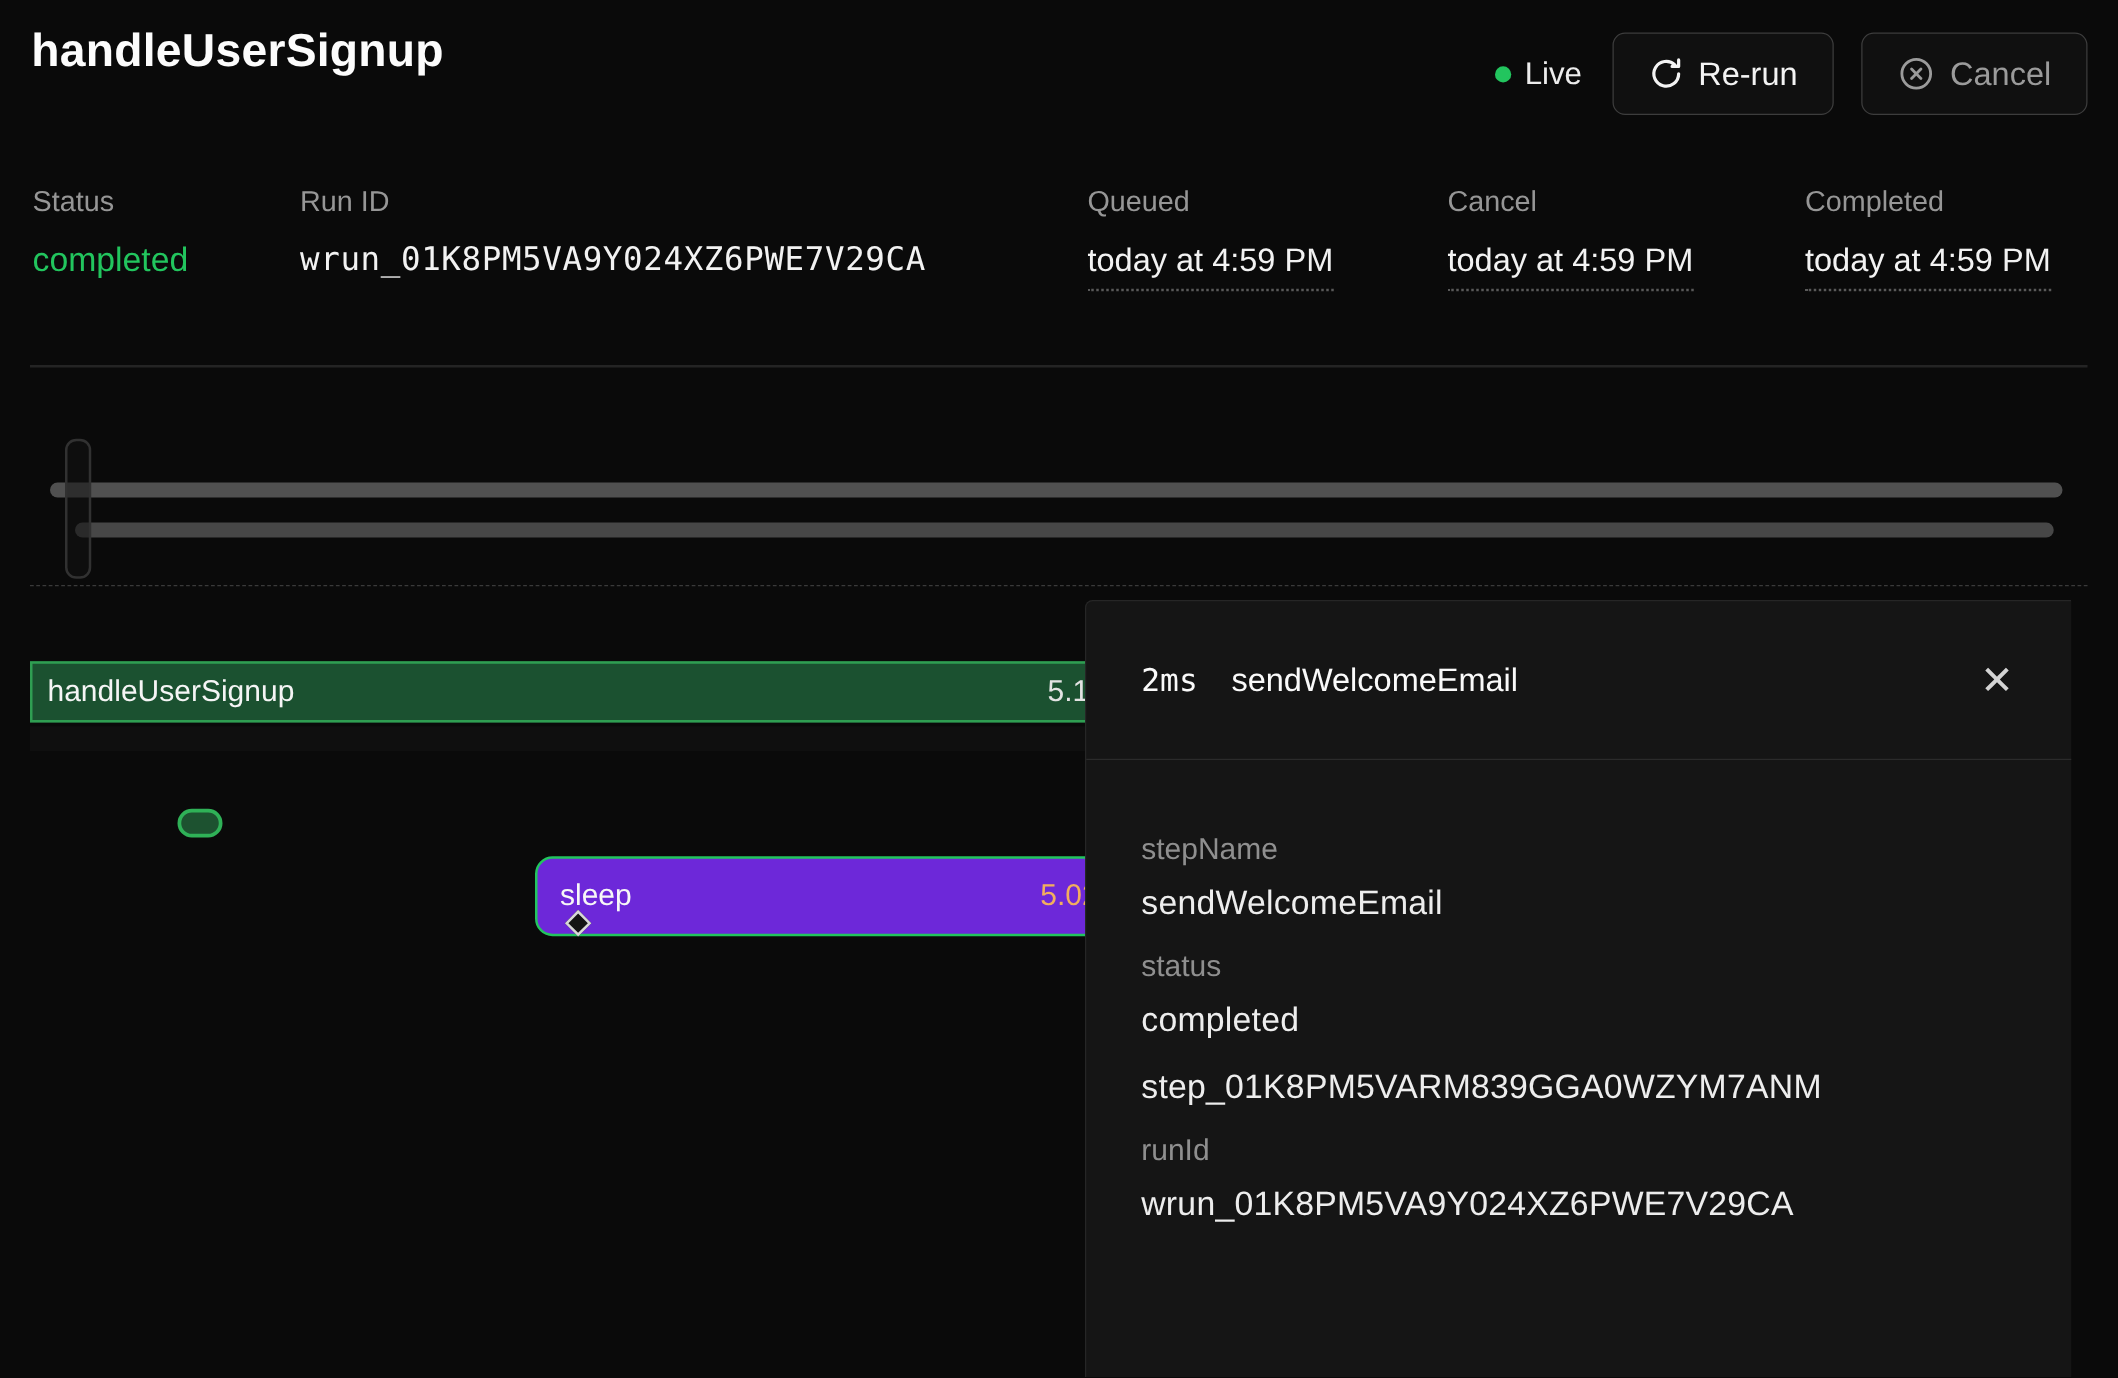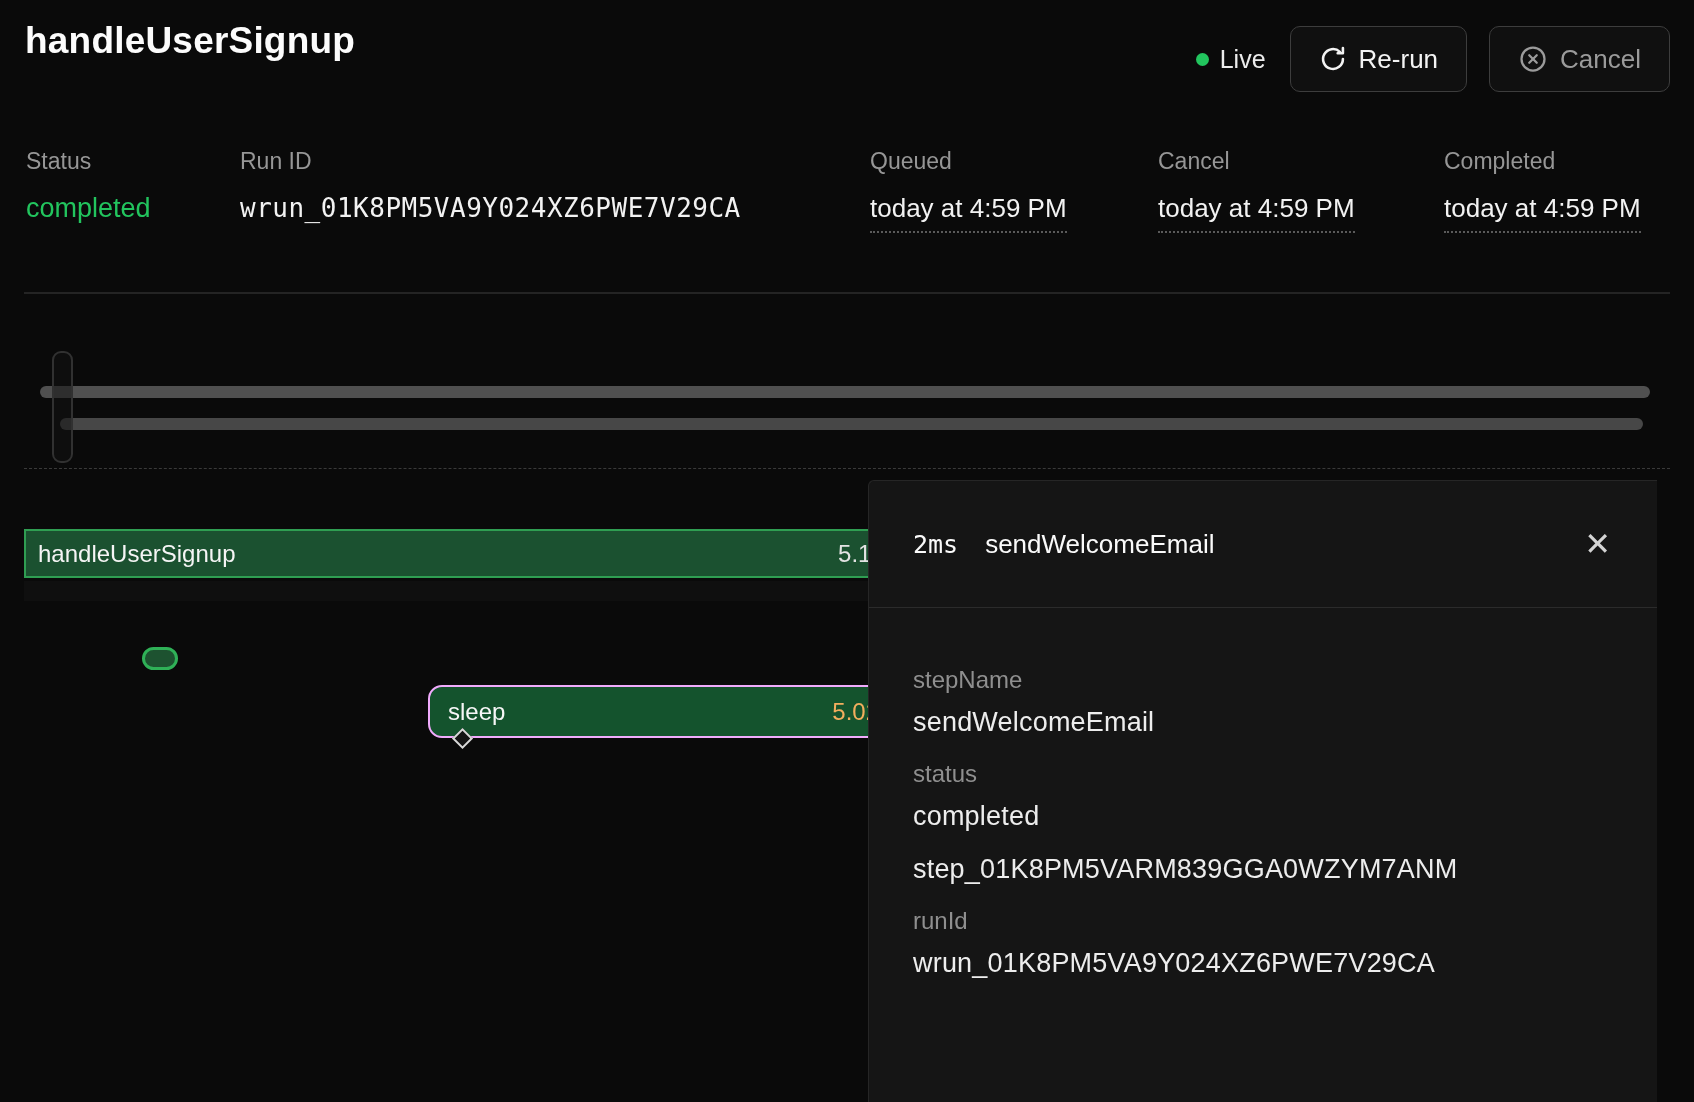--- a/index.html
+++ b/index.html
@@ -84,22 +84,22 @@
     padding: 0 8px 0 12px;
   }
   .bar-workflow .bar-name { font-size: 24px; color: #f5f5f5; }
   .bar-workflow .bar-duration { font-size: 24px; color: #e3e3e3; }
   .step-pill {
     position: absolute; left: 142px; top: 647px; width: 36px; height: 23px;
     border-radius: 12px; border: 3px solid #2fb157; background: #1d5230;
     cursor: pointer;
   }
   .bar-sleep {
-    left: 428px; top: 685px; width: 477px; height: 53px;
-    background: #14532d; border: 2px solid #f0abfc;
+    left: 428px; top: 685px; width: 477px; height: 64px;
+    background: #6d28d9; border: 2px solid #22c55e;
     border-radius: 14px 0 0 14px;
     padding: 0 12px 0 18px; cursor: pointer;
   }
   .bar-sleep .bar-name { font-size: 24px; color: #f7f7f7; }
   .bar-sleep .bar-duration { font-size: 24px; color: #f2ae5e; }
   .event-diamond {
     position: absolute; left: 455px; top: 731px; width: 15px; height: 15px;
     transform: rotate(45deg);
     border: 2px solid #d8d8d8; background: #141414;
   }

